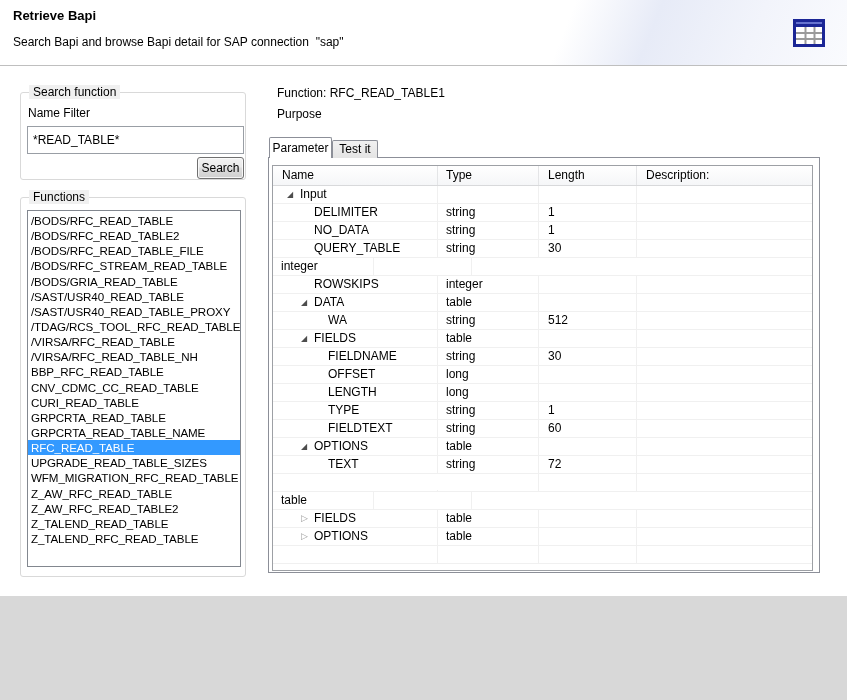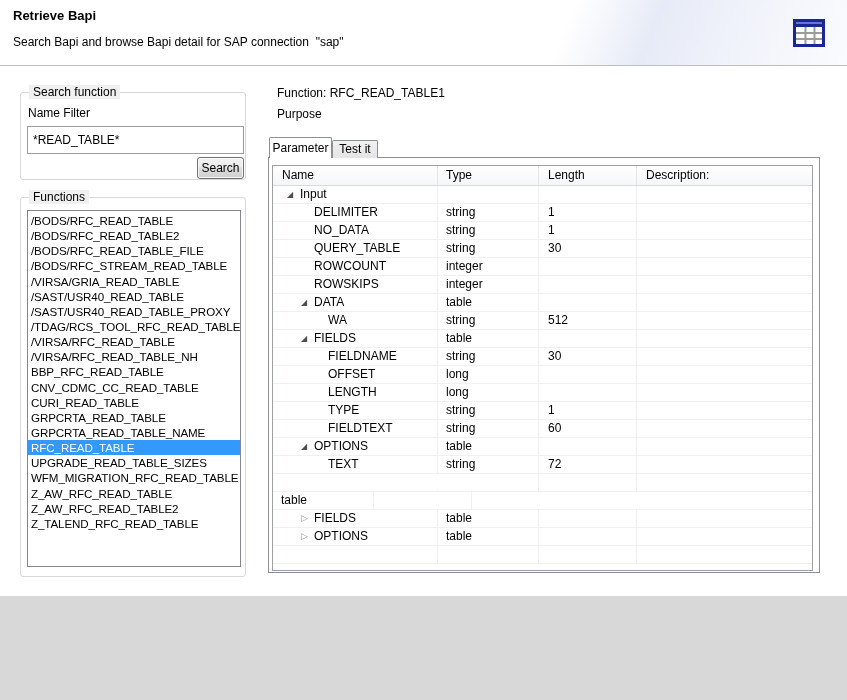--- a/index.html
+++ b/index.html
@@ -115,36 +115,37 @@
     <button class="search-btn">Search</button>
   </div>
 
   <div class="groupbox" id="functions-group">
     <div class="groupbox-label">Functions</div>
     <div class="functions-list">
         <div class="fn-item">/BODS/RFC_READ_TABLE</div>
         <div class="fn-item">/BODS/RFC_READ_TABLE2</div>
         <div class="fn-item">/BODS/RFC_READ_TABLE_FILE</div>
         <div class="fn-item">/BODS/RFC_STREAM_READ_TABLE</div>
-        <div class="fn-item">/VIRSA/GRIA_READ_TABLE</div>
+        <div class="fn-item">/BODS/GRIA_READ_TABLE</div>
         <div class="fn-item">/SAST/USR40_READ_TABLE</div>
         <div class="fn-item">/SAST/USR40_READ_TABLE_PROXY</div>
         <div class="fn-item">/TDAG/RCS_TOOL_RFC_READ_TABLE</div>
         <div class="fn-item">/VIRSA/RFC_READ_TABLE</div>
         <div class="fn-item">/VIRSA/RFC_READ_TABLE_NH</div>
         <div class="fn-item">BBP_RFC_READ_TABLE</div>
         <div class="fn-item">CNV_CDMC_CC_READ_TABLE</div>
         <div class="fn-item">CURI_READ_TABLE</div>
         <div class="fn-item">GRPCRTA_READ_TABLE</div>
         <div class="fn-item">GRPCRTA_READ_TABLE_NAME</div>
         <div class="fn-item" style="background: rgb(51, 153, 255); color: rgb(255, 255, 255);">RFC_READ_TABLE</div>
         <div class="fn-item">UPGRADE_READ_TABLE_SIZES</div>
         <div class="fn-item">WFM_MIGRATION_RFC_READ_TABLE</div>
         <div class="fn-item">Z_AW_RFC_READ_TABLE</div>
         <div class="fn-item">Z_AW_RFC_READ_TABLE2</div>
+        <div class="fn-item">Z_TALEND_READ_TABLE</div>
         <div class="fn-item">Z_TALEND_RFC_READ_TABLE</div>
       </div>
   </div>
 
   <div class="function-title">Function: RFC_READ_TABLE1</div>
   <div class="purpose-label">Purpose</div>
 
   <div class="tab active">Parameter</div>
   <div class="tab inactive">Test it</div>
 
@@ -175,21 +176,20 @@
             <div class="pt-cell col-len">1</div>
             <div class="pt-cell col-desc"></div>
           </div>
           <div class="pt-row">
             <div class="pt-cell col-name" style="padding-left: 28px;"><span class="tree-arrow leaf"></span><span>QUERY_TABLE</span></div>
             <div class="pt-cell col-type">string</div>
             <div class="pt-cell col-len">30</div>
             <div class="pt-cell col-desc"></div>
           </div>
           <div class="pt-row">
-            <div class="pt-cell col-name" style="padding-left: 28px;"><span class="tree-arrow leaf"></span><span>ROWCOUNT</span></div>
             <div class="pt-cell col-type">integer</div>
             <div class="pt-cell col-len"></div>
             <div class="pt-cell col-desc"></div>
           </div>
           <div class="pt-row">
             <div class="pt-cell col-name" style="padding-left: 28px;"><span class="tree-arrow leaf"></span><span>ROWSKIPS</span></div>
             <div class="pt-cell col-type">integer</div>
             <div class="pt-cell col-len"></div>
             <div class="pt-cell col-desc"></div>
           </div>

